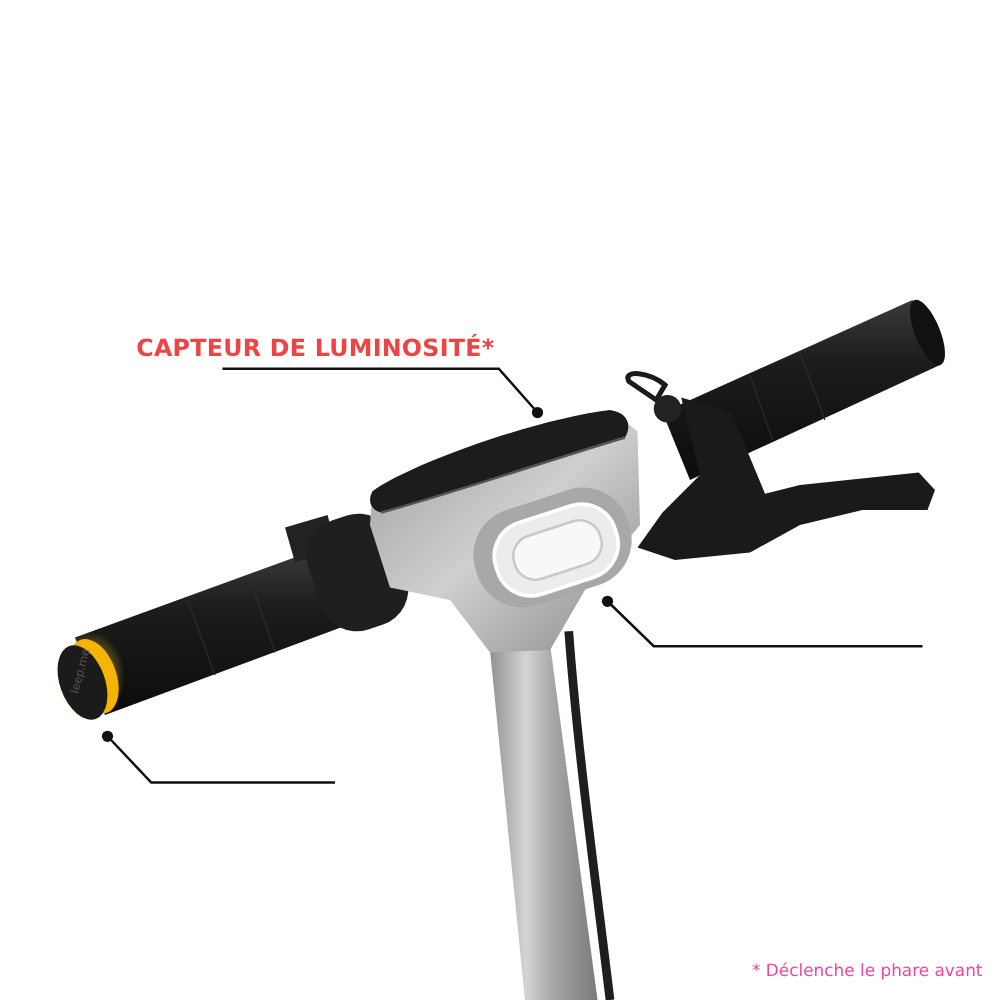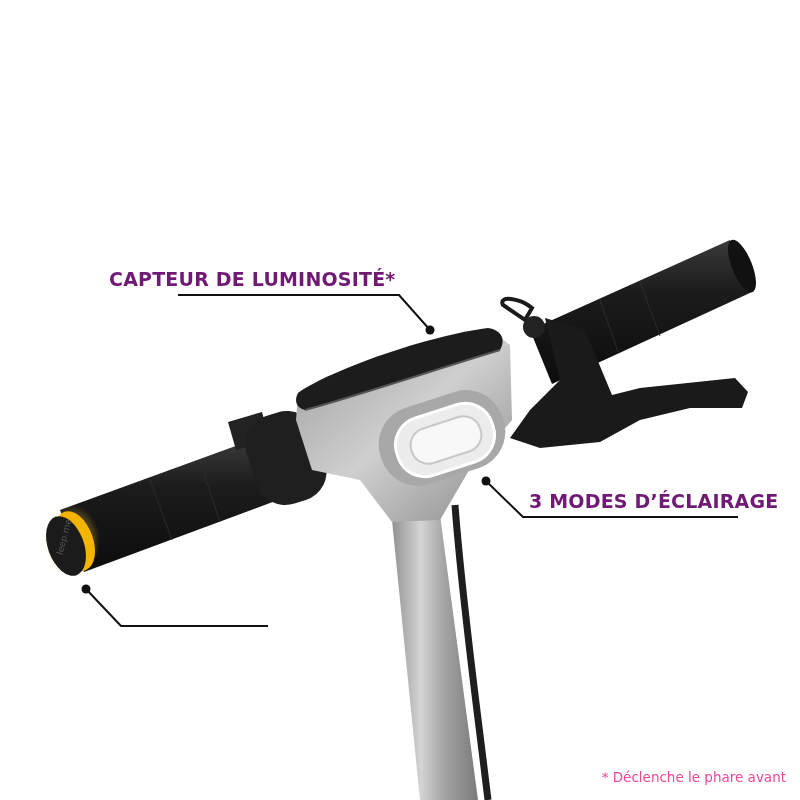--- a/index.html
+++ b/index.html
@@ -2,21 +2,21 @@
 <html><head>
   <meta charset="utf-8">
   <style>
     html, body { margin: 0; padding: 0; background: #ffffff; }
     #stage { position: relative; width: 800px; height: 800px; overflow: hidden; background: #ffffff; }
     #illustration { position: absolute; left: 0; top: 0; width: 800px; height: 800px; }
     .label {
       position: absolute;
       font-family: "DejaVu Sans", sans-serif;
       font-weight: bold;
-      color: #701a75;
+      color: #ef4444;
       white-space: nowrap;
       letter-spacing: 0.2px;
     }
     #label-sensor { left: 109px; top: 268px; font-size: 19px; }
     #label-modes { left: 529px; top: 490px; font-size: 19px; }
     #label-blinkers { left: 131px; top: 597px; font-size: 19px; }
     #footnote {
       position: absolute; right: 14px; top: 769px;
       font-family: "DejaVu Sans", sans-serif; font-size: 13.5px; color: #ec4899; white-space: nowrap;
     }
@@ -99,15 +99,14 @@
       <polyline points="178,295 399,295 430,330" fill="none" stroke="#111" stroke-width="2"></polyline>
       <circle cx="430" cy="330" r="4.5" fill="#111"></circle>
       <polyline points="486,481 523,517 738,517" fill="none" stroke="#111" stroke-width="2"></polyline>
       <circle cx="486" cy="481" r="4.5" fill="#111"></circle>
       <polyline points="86,589 121,626 268,626" fill="none" stroke="#111" stroke-width="2"></polyline>
       <circle cx="86" cy="589" r="4.5" fill="#111"></circle>
     </g>
   </svg>
 
   <div id="label-sensor" class="label">CAPTEUR DE LUMINOSITÉ*</div>
-  <div id="label-modes" class="label">3 MODES D’ÉCLAIRAGE</div>
   <div id="footnote">* Déclenche le phare avant</div>
 </div>
 
 </body></html>

